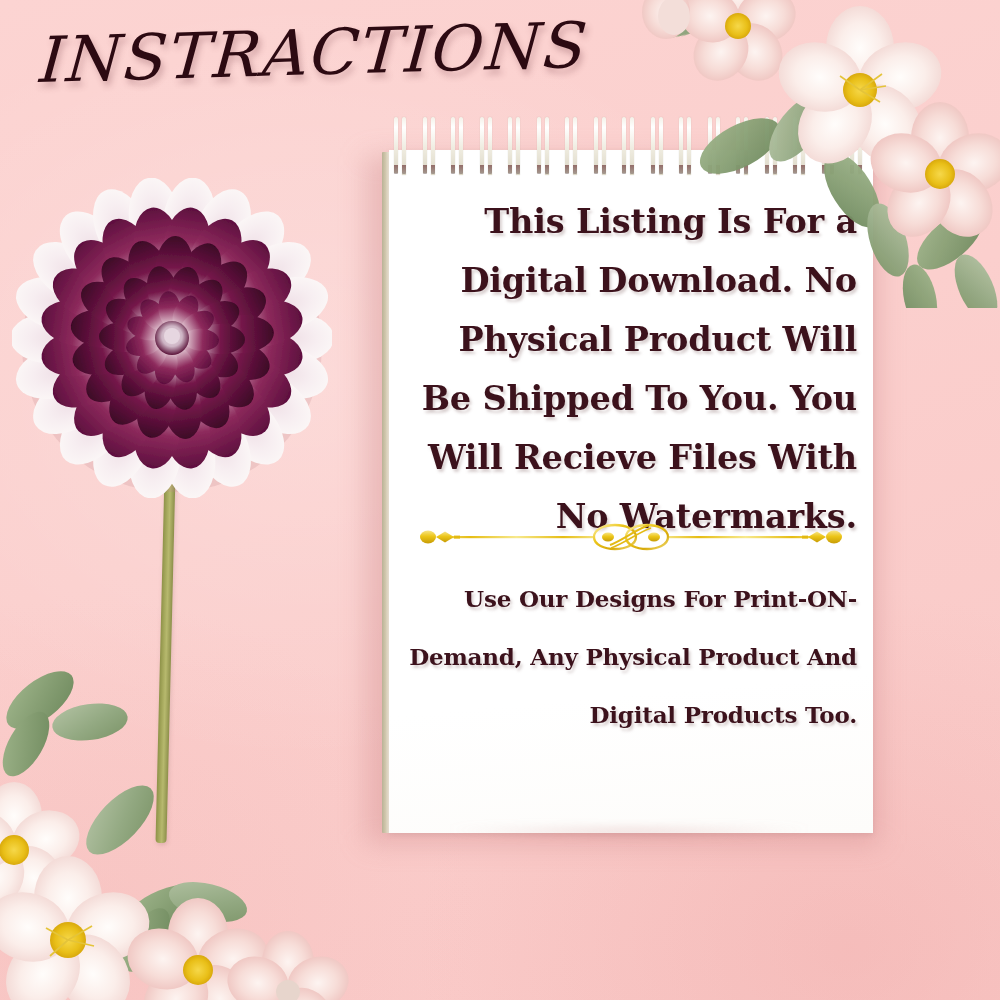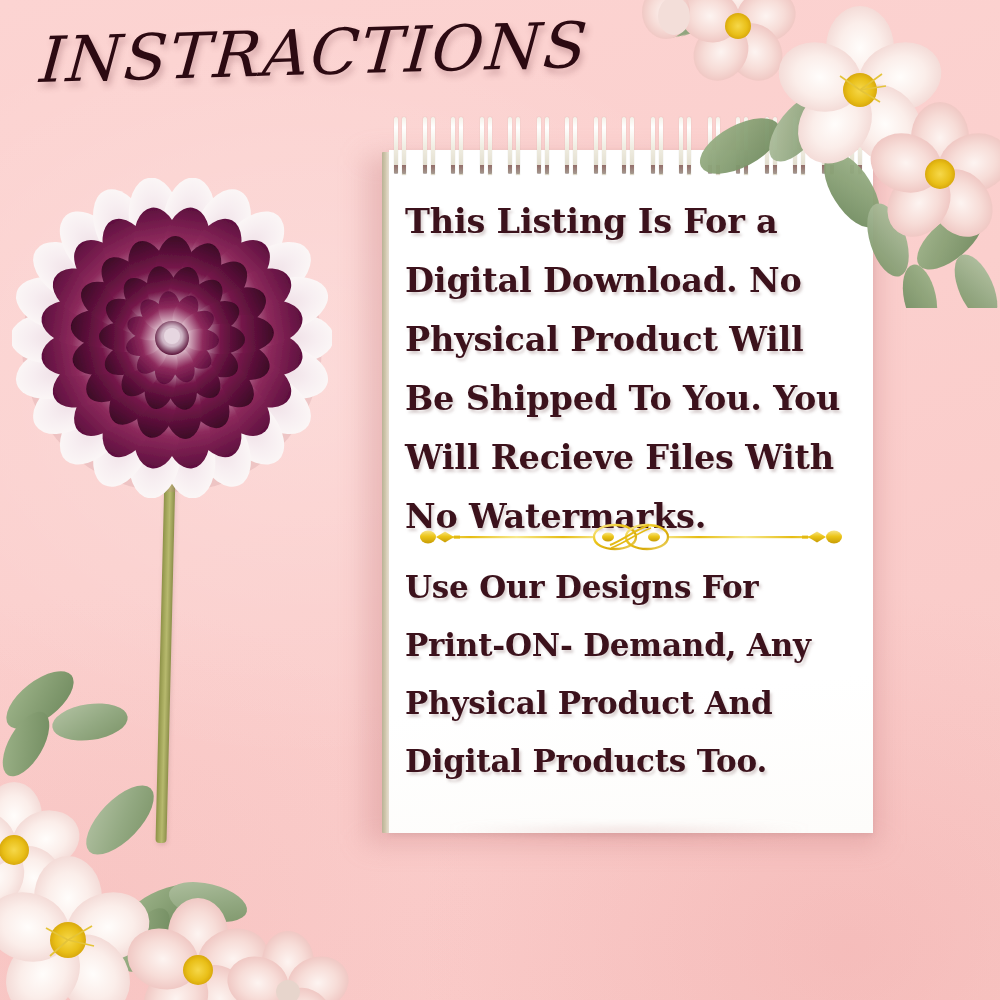--- a/index.html
+++ b/index.html
@@ -134,35 +134,35 @@
     top: 0;
     width: 484px;
     height: 683px;
     padding: 0;
     box-sizing: border-box;
   }
   .para {
     position: absolute;
     left: 16px;
     width: 452px;
-    text-align: left;
+    text-align: right;
     font-family: "DejaVu Serif", "Liberation Serif", serif;
     font-weight: bold;
     color: #3c121c;
     text-shadow: 2px 3px 3px rgba(170, 150, 150, 0.45);
   }
   #para-top {
     top: 42px;
     font-size: 33.5px;
     line-height: 59px;
     letter-spacing: -0.2px;
   }
   #para-bottom {
-    top: 408px;
-    font-size: 31px;
+    top: 420px;
+    font-size: 23px;
     line-height: 58px;
     letter-spacing: -0.2px;
   }
 
   
   #divider {
     position: absolute;
     left: 16px;
     top: 366px;
     width: 452px;

